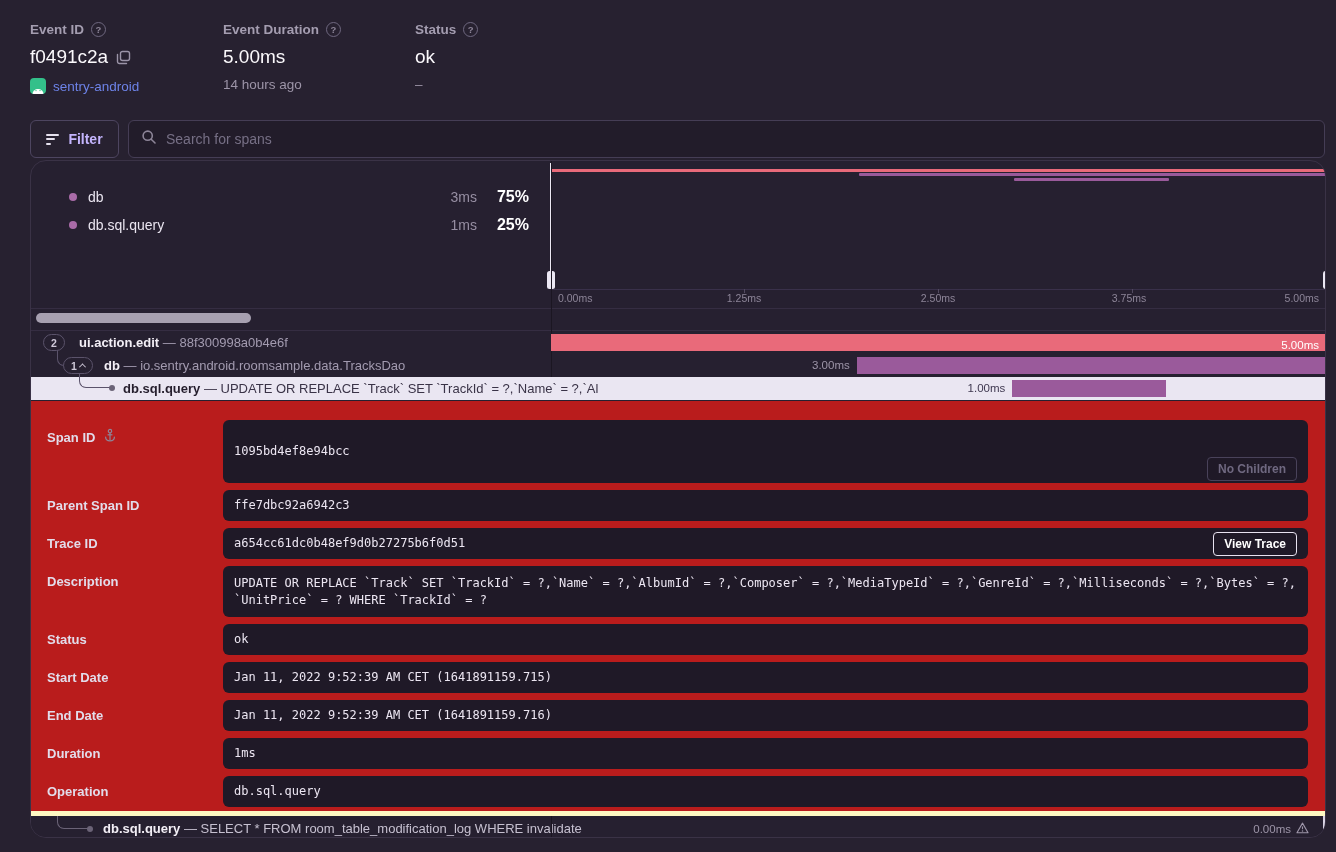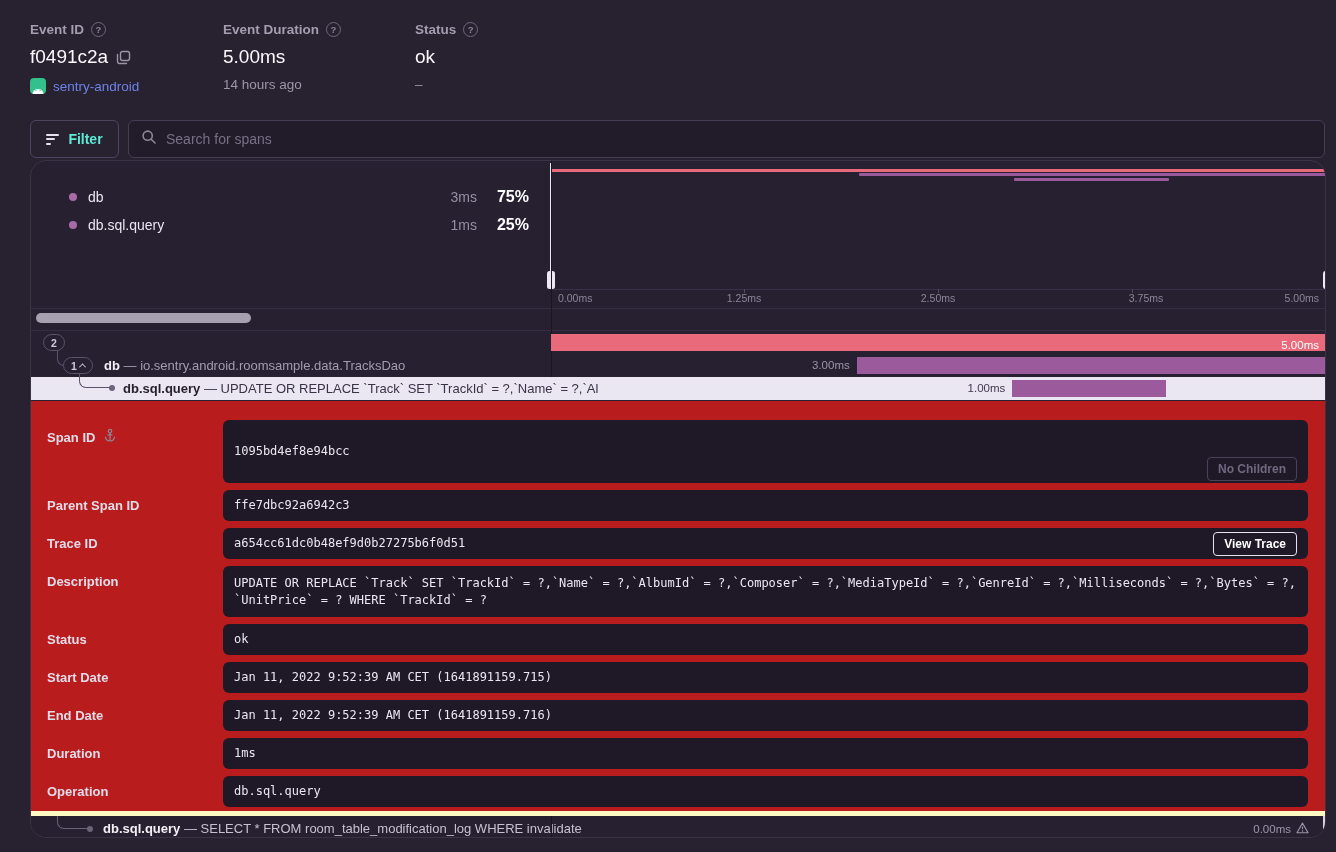--- a/index.html
+++ b/index.html
@@ -21,21 +21,21 @@
   .hdr-sub { margin-top:9px; font-size:13.5px; color:#9d95a8; }
   .copy-icon svg { display:block; }
   .project-row { margin-top:10px; display:flex; align-items:center; gap:7px; }
   .project-link { font-size:13.5px; color:#6d83e8; }
   .android-badge { width:16px; height:16px; border-radius:4px; background:#33c08a; display:flex; align-items:flex-end; justify-content:center; overflow:hidden; }
 
   
   .filter-btn { position:absolute; left:30px; top:120px; width:89px; height:38px;
     border:1px solid #4d4560; border-radius:6px; background:transparent;
     display:flex; align-items:center; justify-content:center; gap:9px; cursor:pointer; }
-  .filter-btn .lbl { font-size:14px; font-weight:700; color:#5eead4; }
+  .filter-btn .lbl { font-size:14px; font-weight:700; color:#c4b5fd; }
   .filter-glyph { display:flex; flex-direction:column; gap:2.5px; align-items:flex-start; }
   .filter-glyph i { display:block; height:2px; background:#e6e1ee; border-radius:1px; }
   .filter-glyph i:nth-child(1){ width:13px; } .filter-glyph i:nth-child(2){ width:9px; } .filter-glyph i:nth-child(3){ width:5px; }
   .search-box { position:absolute; left:128px; top:120px; width:1197px; height:38px;
     border:1px solid #453d55; border-radius:6px; background:#221c2a; display:flex; align-items:center; padding:12px 12px; gap:9px; }
   .search-box input { flex:1; background:transparent; border:none; outline:none; color:#e9e4ef; font-size:14px; font-family:"Liberation Sans", sans-serif; }
   .search-box input::placeholder { color:#766f85; }
 
   
   .widget { position:absolute; left:30px; top:160px; width:1296px; height:678px;
@@ -65,21 +65,21 @@
   .mm-handle .line { position:absolute; left:3.5px; top:2px; width:2px; height:108px; background:#ece8f4; }
   .mm-handle .grip { position:absolute; left:0.5px; bottom:0; width:8px; height:18px; border-radius:2.5px; background:#ece8f4; }
   .mm-handle.left { left:-5px; } .mm-handle.right { left:771px; }
 
   
   .axis { position:absolute; left:520px; top:128px; width:775px; height:19px; }
   .axis .tick-lbl { position:absolute; top:3px; font-size:10.5px; color:#8d8598; white-space:nowrap; }
   .axis .tick-lbl.t0 { left:7px; }
   .axis .tick-lbl.t1 { left:193px; transform:translateX(-50%); }
   .axis .tick-lbl.t2 { left:387px; transform:translateX(-50%); }
-  .axis .tick-lbl.t3 { left:595px; transform:translateX(-50%); }
+  .axis .tick-lbl.t3 { left:578px; transform:translateX(-50%); }
   .axis .tick-lbl.t4 { right:7px; }
   .axis .tick-mark { position:absolute; top:0; width:1px; height:4px; background:#524a60; }
 
   
   .rows { position:absolute; left:0; top:170px; width:100%; }
   .span-row { position:relative; height:23px; cursor:pointer; }
   .span-row.selected { background:#eae6f2; }
   .row-text { position:absolute; top:0; height:23px; line-height:23px; font-size:13px; white-space:nowrap; }
   .op { font-weight:700; color:#f3eff6; }
   .desc-dim { color:#a39bb0; }
@@ -239,20 +239,25 @@
     <span class="tick-lbl t2">2.50ms</span>
     <span class="tick-lbl t3">3.75ms</span>
     <span class="tick-lbl t4">5.00ms</span>
   </div>
 
   <div class="rows">
 
     <div class="span-row">
       <span class="pill" style="left:12px">
         <span>2</span>
+      </span>
+      <span class="row-text" style="left:48px">
+        <span class="op">ui.action.edit</span>
+        <span class="desc-dim"> <span>—</span> </span>
+        <span class="desc-dim">88f300998a0b4e6f</span>
       </span>
       <span class="bar-area">
         <span class="t-bar" style="left: 0%; width: 100%; background: rgb(233, 106, 122);">
           <span class="bar-label inside">5.00ms</span>
         </span>
       </span>
     </div>
 
     <div class="span-row">
       <span class="elbow" style="left:26px; top:-7px; width:14px; height:19px;"></span>

